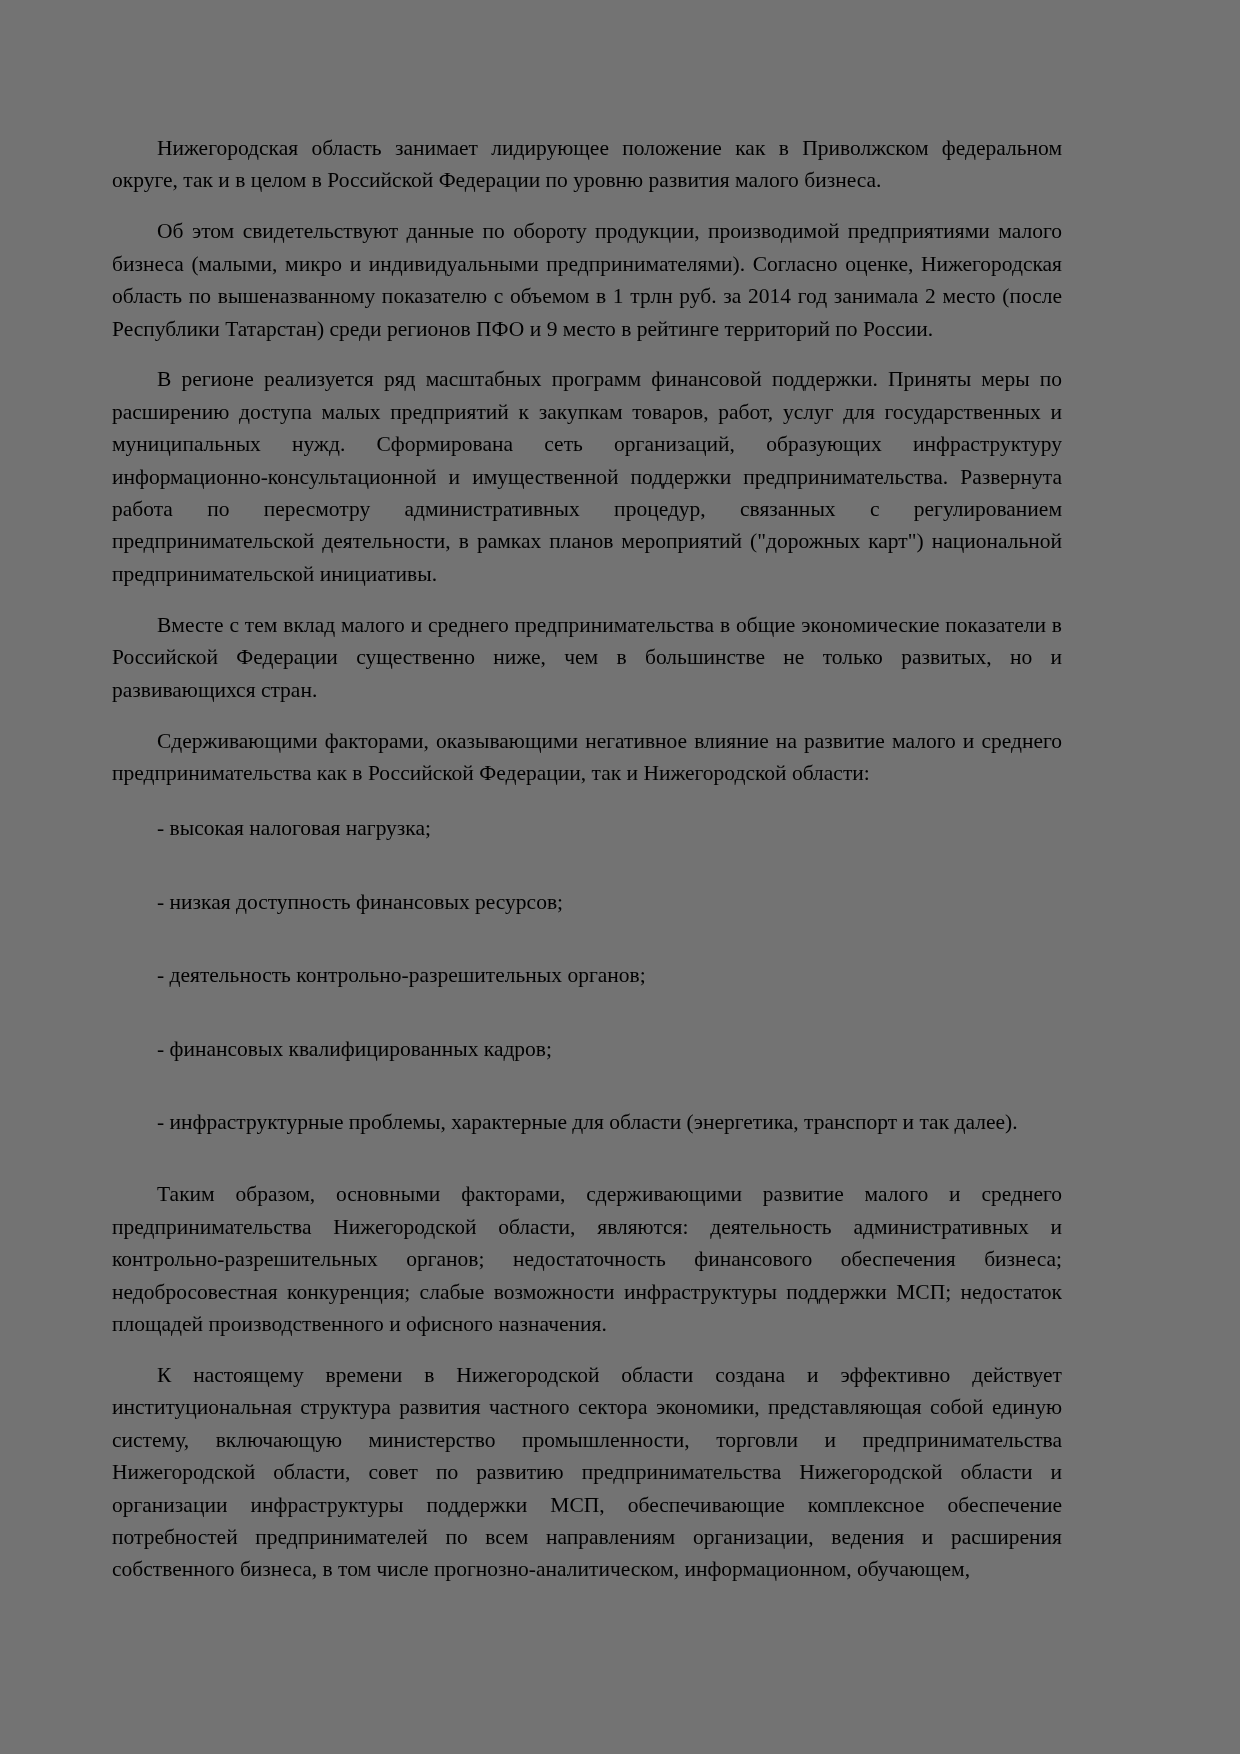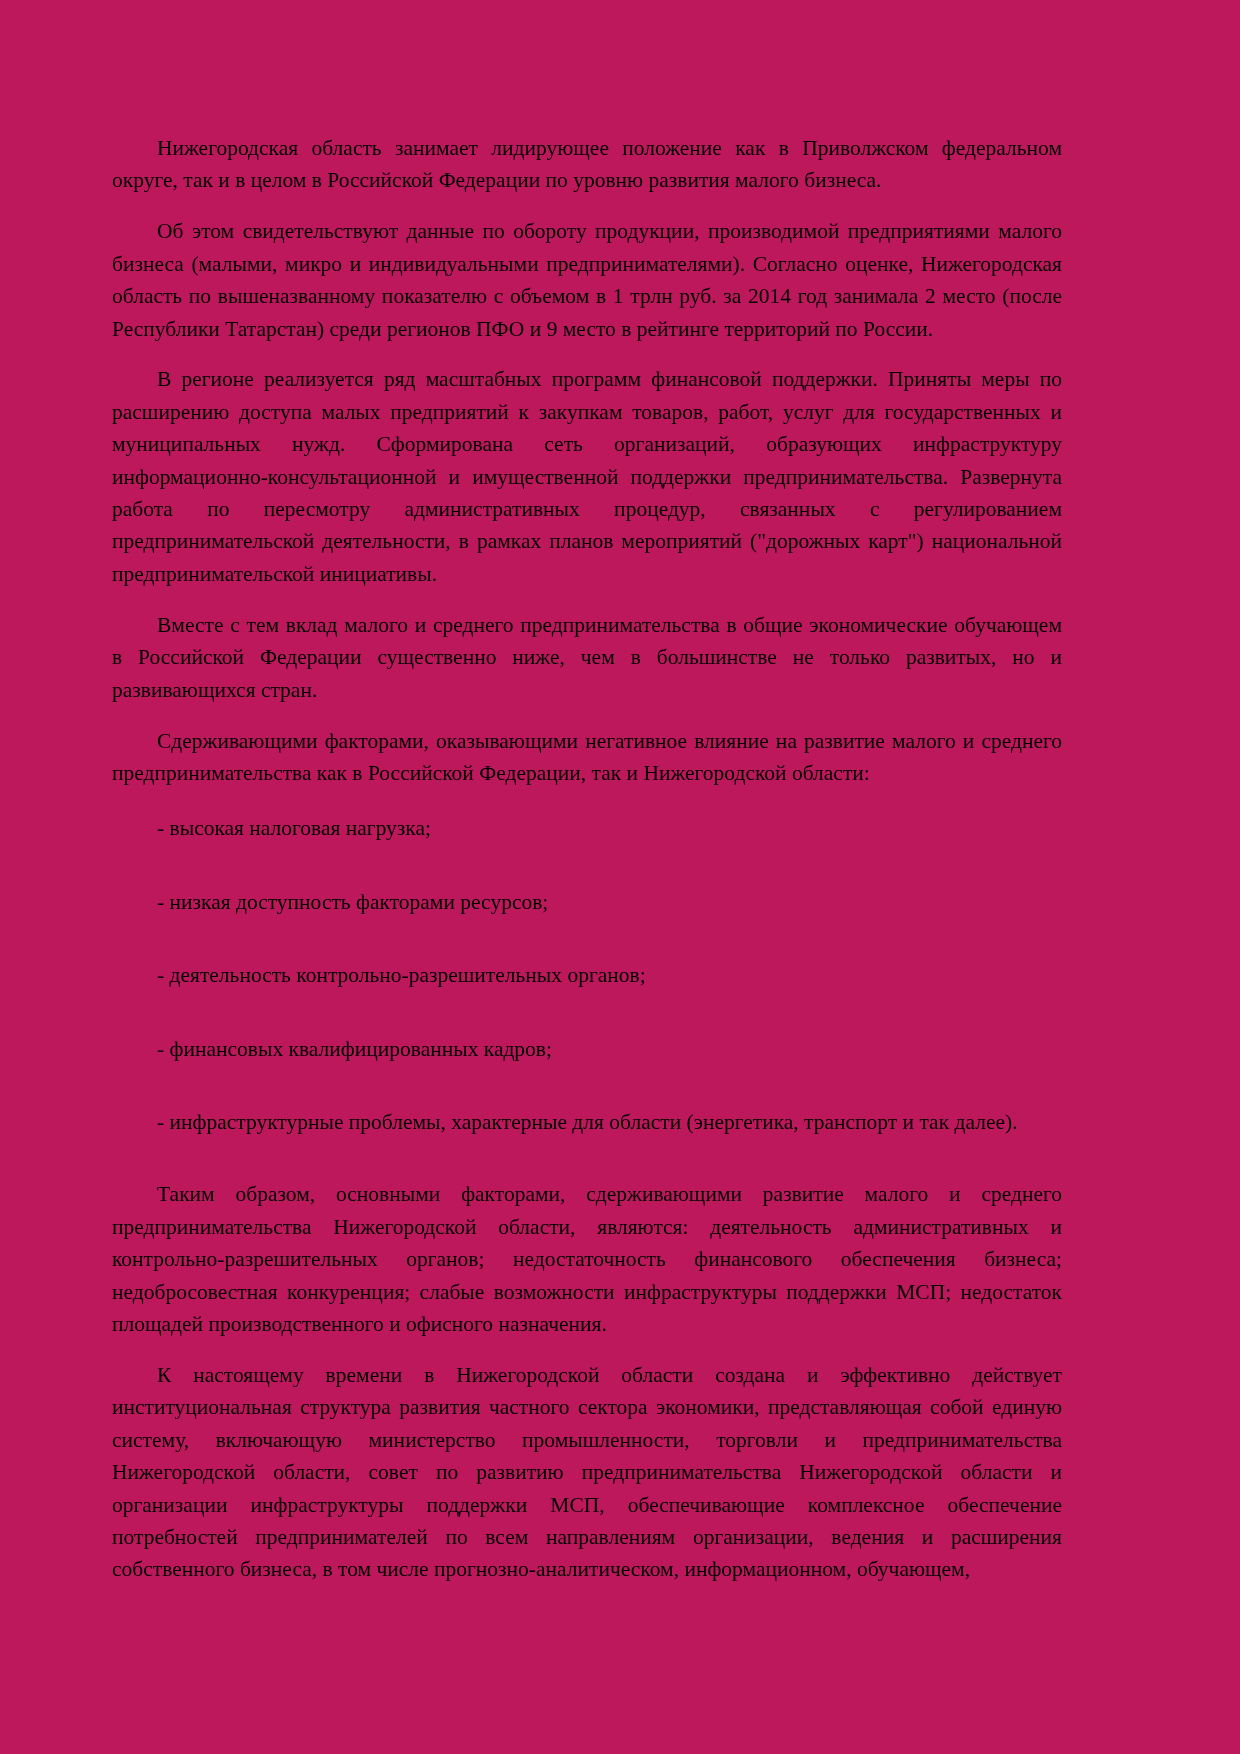--- a/index.html
+++ b/index.html
@@ -6,21 +6,21 @@
   html, body {
     margin: 0;
     padding: 0;
     background: #ffffff;
   }
   .page {
     position: relative;
     width: 1240px;
     height: 1754px;
     margin: 0 auto;
-    background: #be185d;
+    background: #737373;
     box-sizing: border-box;
     overflow: hidden;
   }
   .content {
     position: absolute;
     left: 112px;
     top: 132px;
     width: 950px;
     font-family: "Liberation Serif", "DejaVu Serif", serif;
     font-size: 21.5px;
@@ -62,27 +62,27 @@
 <div class="page">
   <div class="content">
 
     <p class="para">Нижегородская область занимает лидирующее положение как в Приволжском федеральном округе, так и в целом в Российской Федерации по уровню развития малого бизнеса.</p>
 
     <p class="para">Об этом свидетельствуют данные по обороту продукции, производимой предприятиями малого бизнеса (малыми, микро и индивидуальными предпринимателями). Согласно оценке, Нижегородская область по вышеназванному показателю с объемом в 1 трлн руб. за 2014 год занимала 2 место (после Республики Татарстан) среди регионов ПФО и 9 место в рейтинге территорий по России.</p>
 
 
     <p class="para">В регионе реализуется ряд масштабных программ финансовой поддержки. Приняты меры по расширению доступа малых предприятий к закупкам товаров, работ, услуг для государственных и муниципальных нужд. Сформирована сеть организаций, образующих инфраструктуру информационно-консультационной и имущественной поддержки предпринимательства. Развернута работа по пересмотру административных процедур, связанных с регулированием предпринимательской деятельности, в рамках планов мероприятий ("дорожных карт") национальной предпринимательской инициативы.</p>
 
-    <p class="para">Вместе с тем вклад малого и среднего предпринимательства в общие экономические обучающем в Российской Федерации существенно ниже, чем в большинстве не только развитых, но и развивающихся стран.</p>
+    <p class="para">Вместе с тем вклад малого и среднего предпринимательства в общие экономические показатели в Российской Федерации существенно ниже, чем в большинстве не только развитых, но и развивающихся стран.</p>
 
     <p class="para tight">Сдерживающими факторами, оказывающими негативное влияние на развитие малого и среднего предпринимательства как в Российской Федерации, так и Нижегородской области:</p>
 
     <div class="list-block">
       <p class="bullet first">- высокая налоговая нагрузка;</p>
-      <p class="bullet">- низкая доступность факторами ресурсов;</p>
+      <p class="bullet">- низкая доступность финансовых ресурсов;</p>
       <p class="bullet">- деятельность контрольно-разрешительных органов;</p>
       <p class="bullet">- финансовых квалифицированных кадров;</p>
       <p class="bullet last">- инфраструктурные проблемы, характерные для области (энергетика, транспорт и так далее).</p>
     </div>
 
     <p class="para">Таким образом, основными факторами, сдерживающими развитие малого и среднего предпринимательства Нижегородской области, являются: деятельность административных и контрольно-разрешительных органов; недостаточность финансового обеспечения бизнеса; недобросовестная конкуренция; слабые возможности инфраструктуры поддержки МСП; недостаток площадей производственного и офисного назначения.</p>
 
     <p class="para">К настоящему времени в Нижегородской области создана и эффективно действует институциональная структура развития частного сектора экономики, представляющая собой единую систему, включающую министерство промышленности, торговли и предпринимательства Нижегородской области, совет по развитию предпринимательства Нижегородской области и организации инфраструктуры поддержки МСП, обеспечивающие комплексное обеспечение потребностей предпринимателей по всем направлениям организации, ведения и расширения собственного бизнеса, в том числе прогнозно-аналитическом, информационном, обучающем,</p>
 
   </div>

